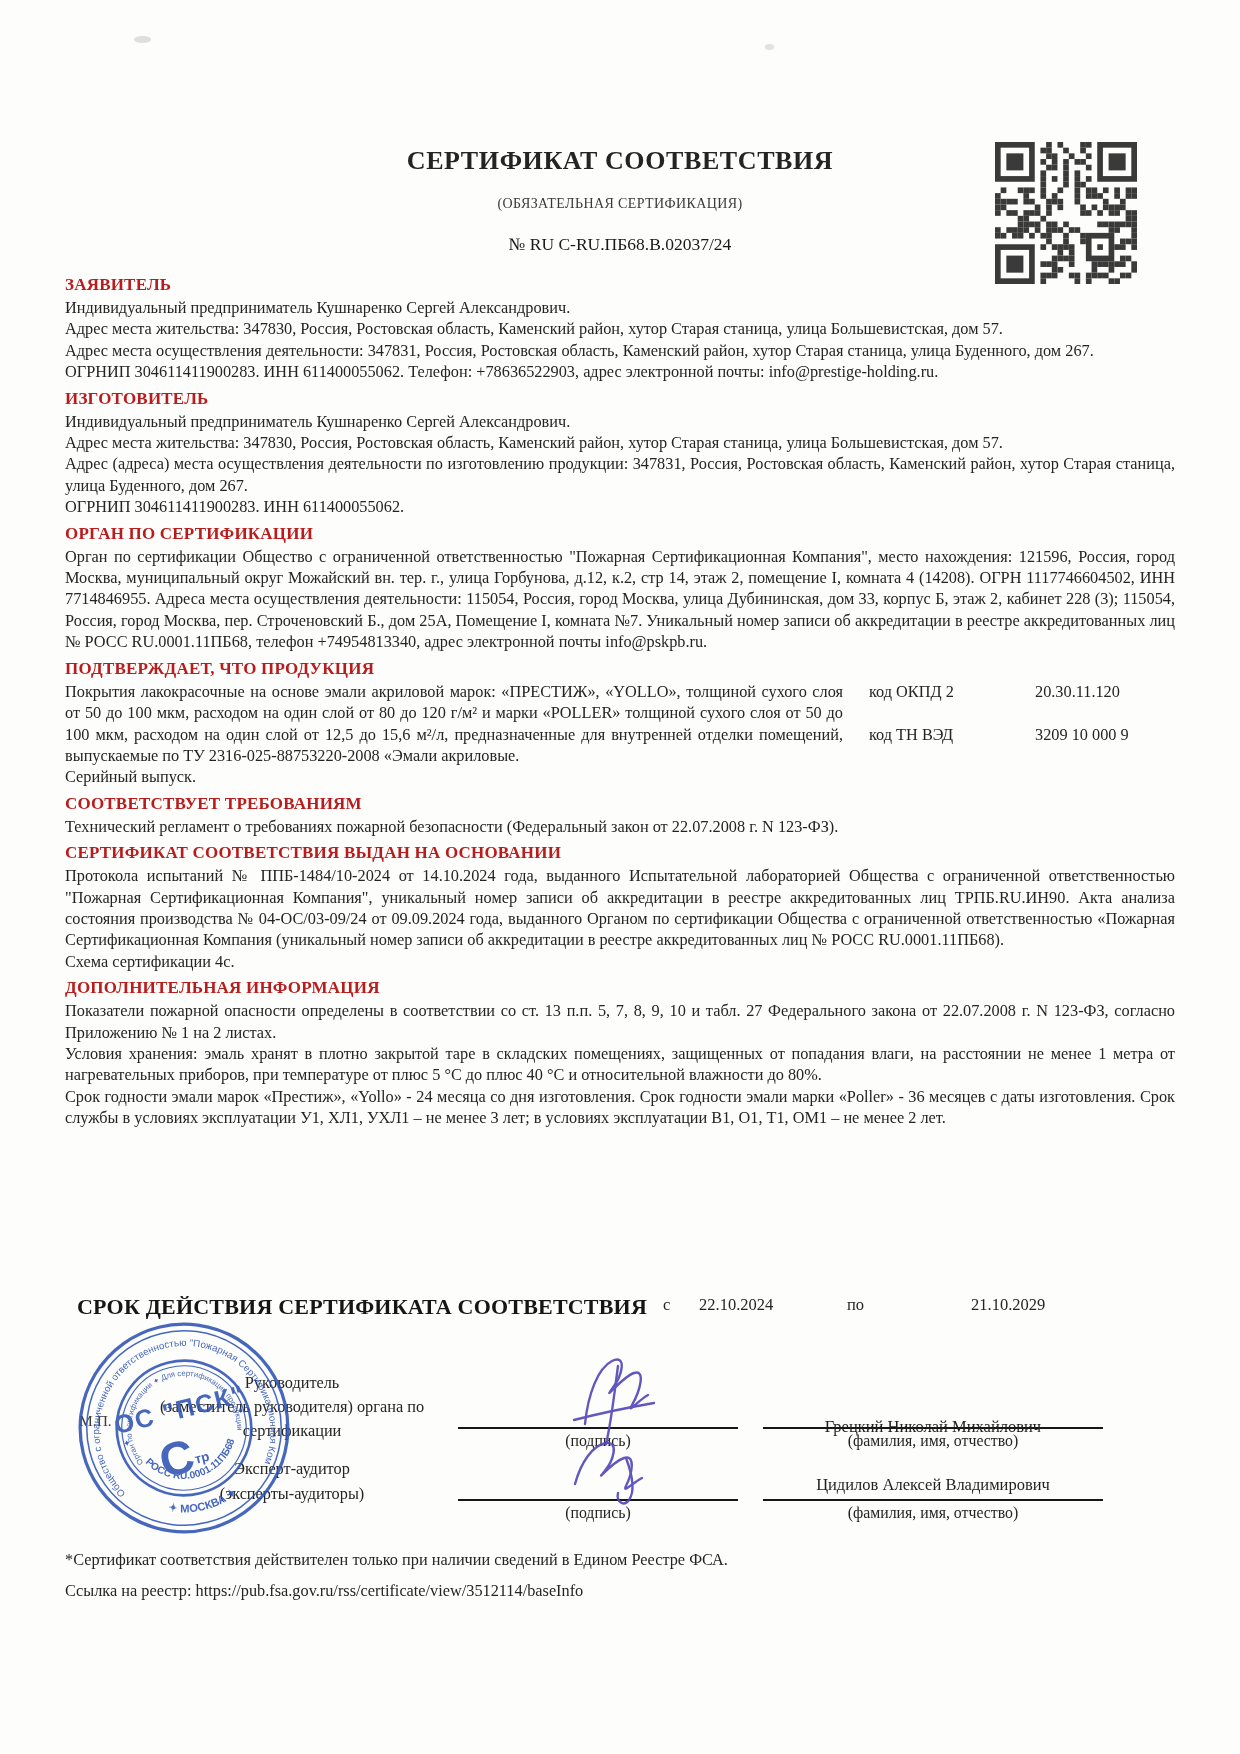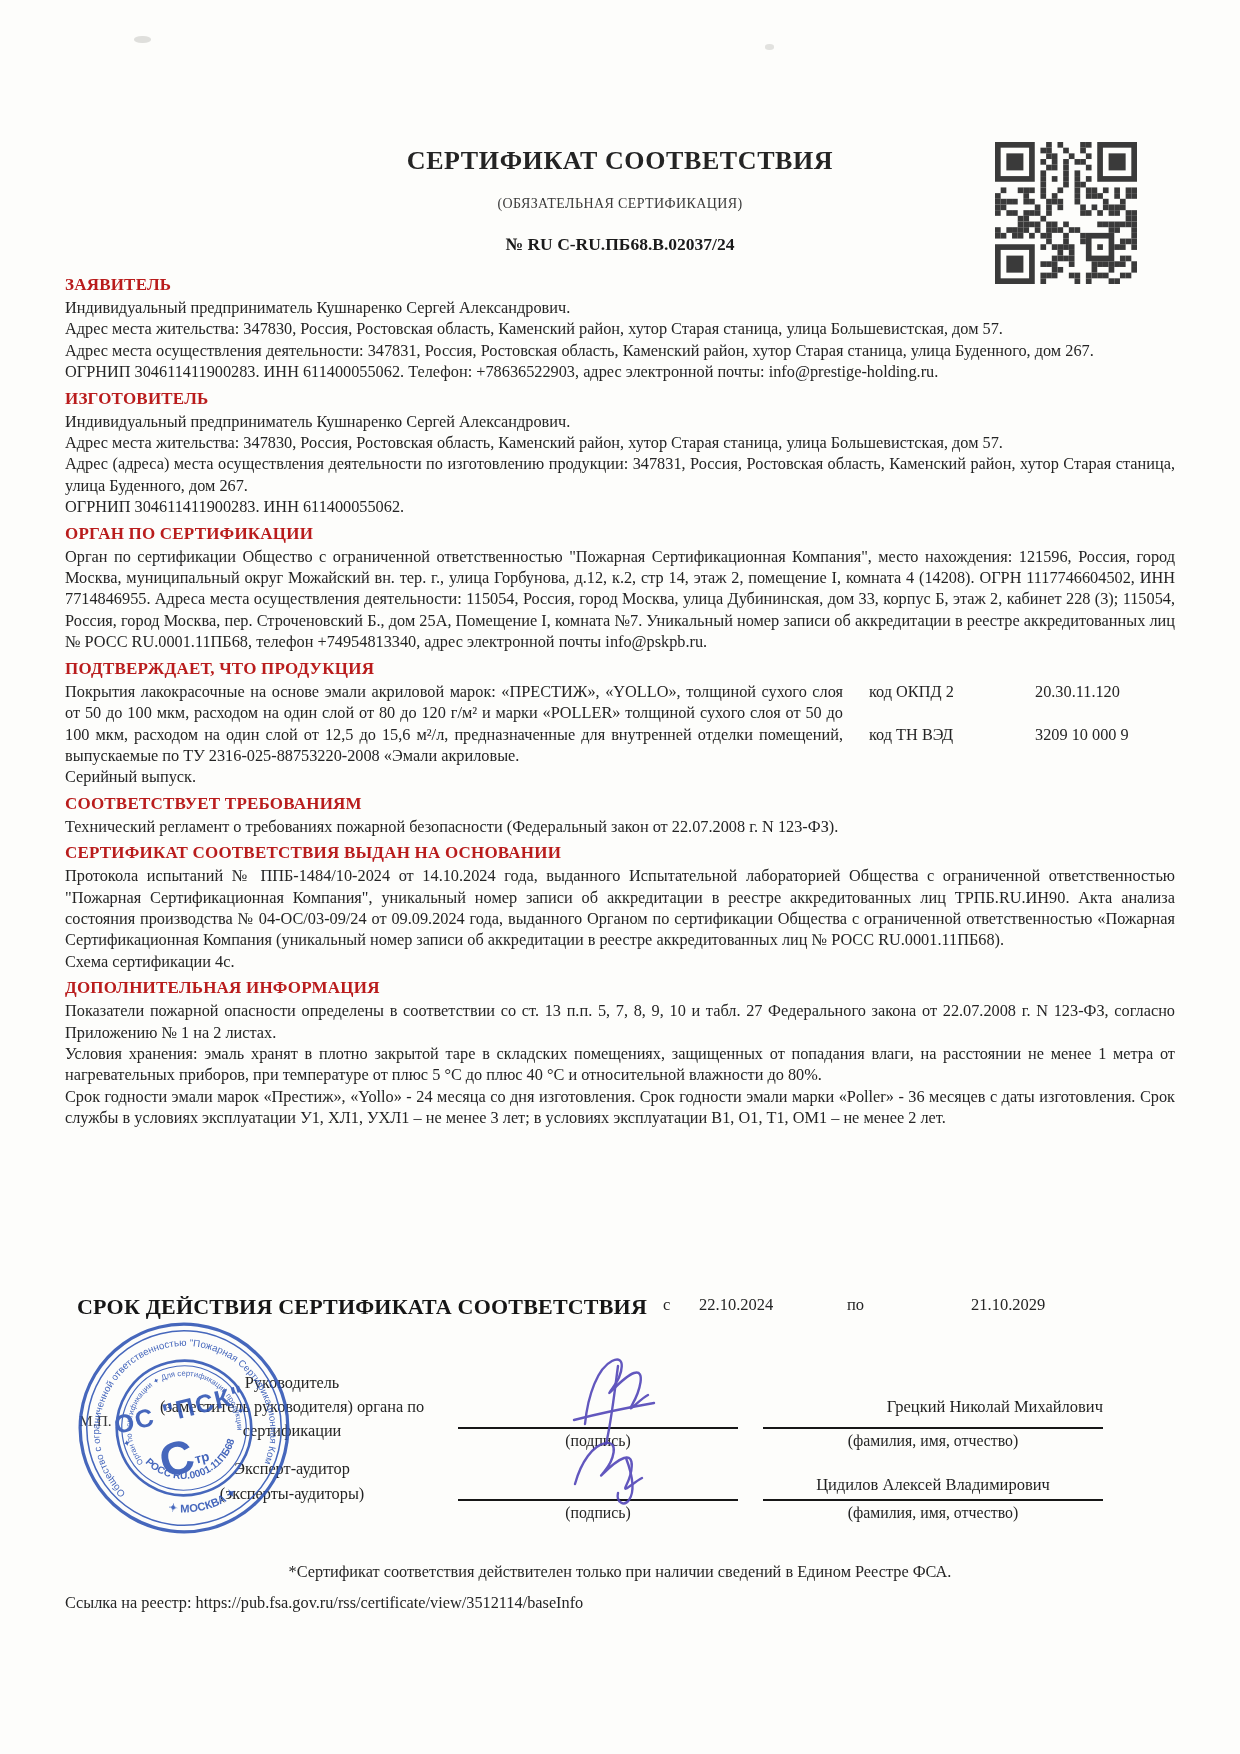--- a/index.html
+++ b/index.html
@@ -4,21 +4,21 @@
 <style>
   html,body{margin:0;padding:0;background:#e9e9e9;}
   .page{
     position:relative;width:1240px;height:1754px;margin:0 auto;
     background:#fdfdfb;overflow:hidden;
     font-family:"Liberation Serif","DejaVu Serif",serif;color:#1d1d1d;
   }
   .content{position:absolute;left:65px;top:146px;width:1110px;}
   .doc-title{text-align:center;font-weight:bold;font-size:26px;letter-spacing:.6px;color:#242424;margin:0 0 20px;}
   .doc-subtitle{text-align:center;font-size:14px;letter-spacing:.4px;color:#3a3a3a;margin:0 0 22px;}
-  .doc-number{text-align:center;font-weight:bold;font-size:17.5px;color:#1a1a1a;margin:0 0 20px;}
+  .doc-number{text-align:center;font-weight:normal;font-size:17.5px;color:#1a1a1a;margin:0 0 20px;}
   h2.sec{font-size:17px;font-weight:bold;margin:6px 0 2px;letter-spacing:.2px;color:#b91c1c;}
   p.b{font-size:16.3px;line-height:21.4px;margin:0;text-align:justify;color:#242424;}
   p.nb{text-align:left;}
   .product-grid{display:flex;align-items:flex-start;}
   .product-left{width:778px;flex:none;}
   .codes{margin-left:26px;flex:1;font-size:16.3px;padding-top:1px;color:#242424;}
   .code-row{display:flex;margin-bottom:23px;}
   .code-label{width:166px;flex:none;}
   .qr{position:absolute;left:995px;top:142px;width:142px;height:142px;}
   .validity-row{position:absolute;left:65px;top:1294px;width:1110px;height:26px;}
@@ -30,25 +30,25 @@
   .role-head{left:62px;top:3px;width:330px;}
   .role-expert{left:62px;top:88px;width:330px;line-height:25px;}
   .mp{position:absolute;left:14px;top:44px;font-size:15.5px;color:#3b3b3b;}
   .sigline{position:absolute;height:0;border-bottom:2px solid #171717;}
   .l1m{left:393px;top:59px;width:280px;} .l1r{left:698px;top:59px;width:340px;}
   .l2m{left:393px;top:131px;width:280px;} .l2r{left:698px;top:131px;width:340px;}
   .cap{position:absolute;text-align:center;font-size:15.8px;}
   .c1m{left:393px;top:64px;width:280px;} .c1r{left:698px;top:64px;width:340px;}
   .c2m{left:393px;top:136px;width:280px;} .c2r{left:698px;top:136px;width:340px;}
   .pname{position:absolute;text-align:center;font-size:16.5px;color:#1f1f1f;}
-  .n1{left:698px;top:29px;width:340px;text-align:right;} .n2{left:698px;top:107px;width:340px;}
+  .n1{left:698px;top:49px;width:340px;} .n2{left:698px;top:107px;width:340px;}
   .sigs{position:absolute;left:370px;top:-36px;width:340px;height:215px;pointer-events:none;}
   .stamp{position:absolute;left:72px;top:1316px;width:224px;height:224px;opacity:.88;}
   .footer{position:absolute;left:65px;top:1550px;width:1110px;font-size:16.3px;color:#242424;}
-  .footer .f1{margin:12px 0 11px;text-align:center;} .footer .f2{margin:0;}
+  .footer .f1{margin:0 0 11px;} .footer .f2{margin:0;}
   .art{position:absolute;background:#c7c7c3;border-radius:45%;}
   .art1{left:134px;top:36px;width:17px;height:7px;opacity:.55;}
   .art2{left:765px;top:44px;width:9px;height:6px;opacity:.5;}
 </style>
 </head>
 <body>
 
 <div class="page">
 
   <div class="art art1"></div>

